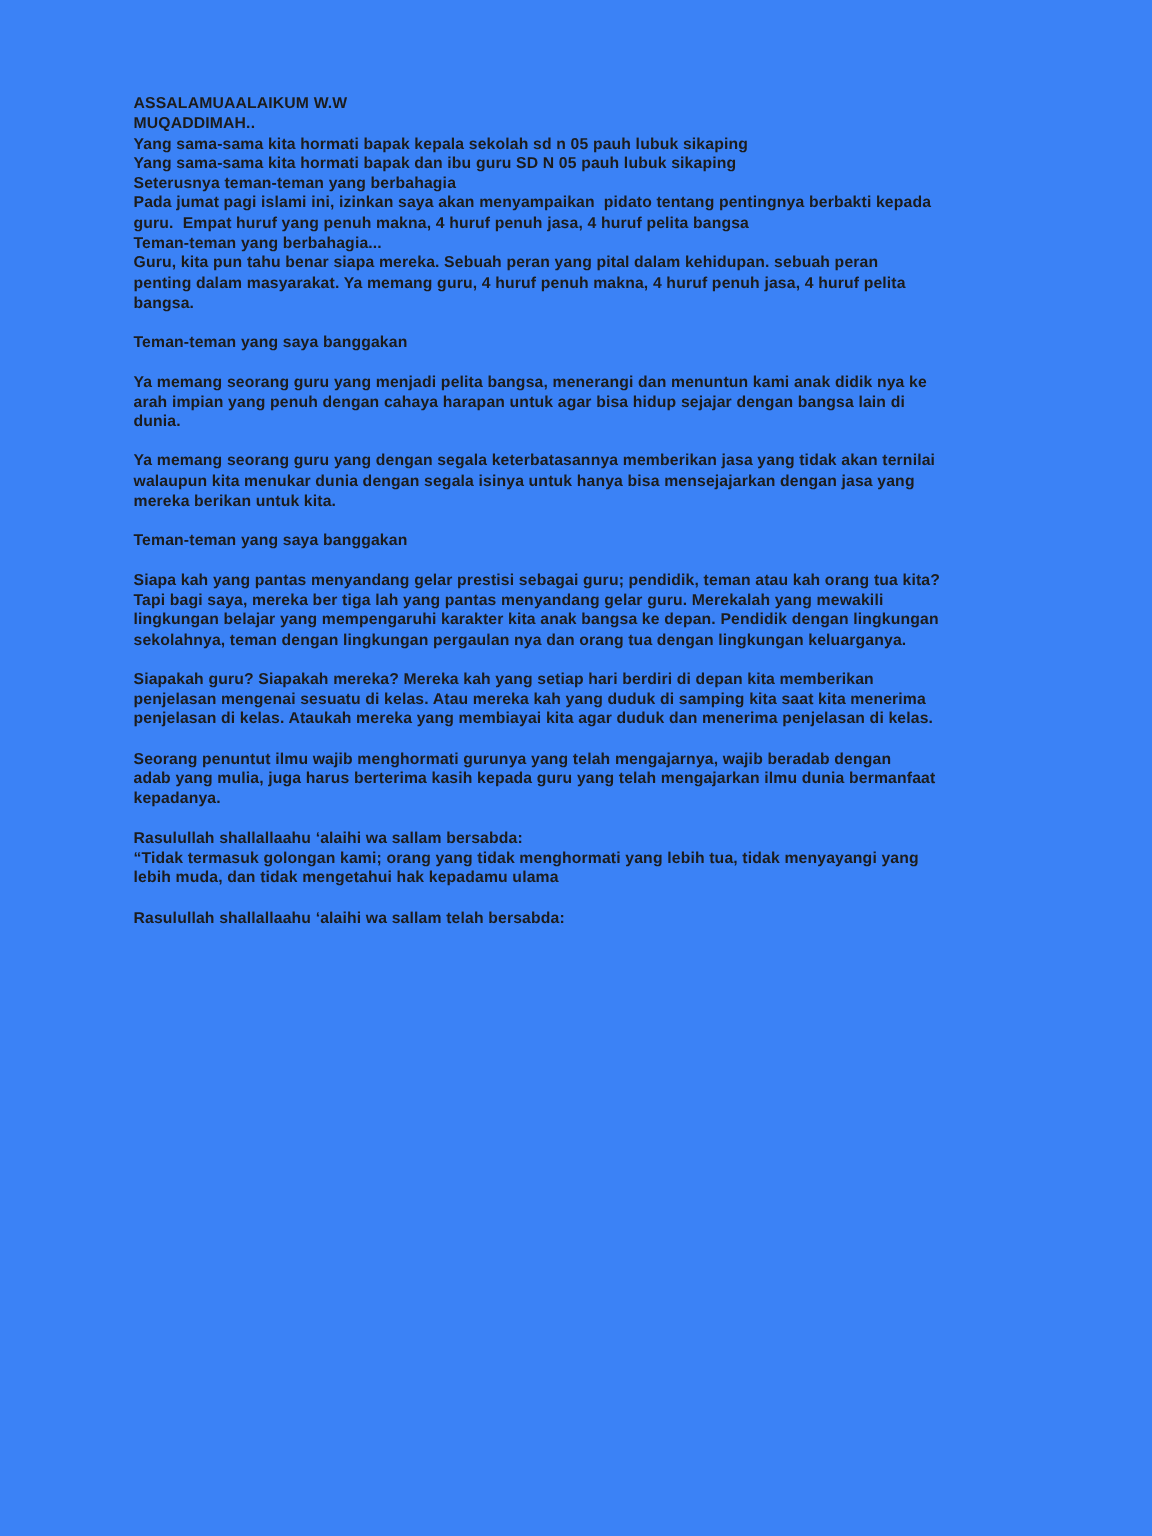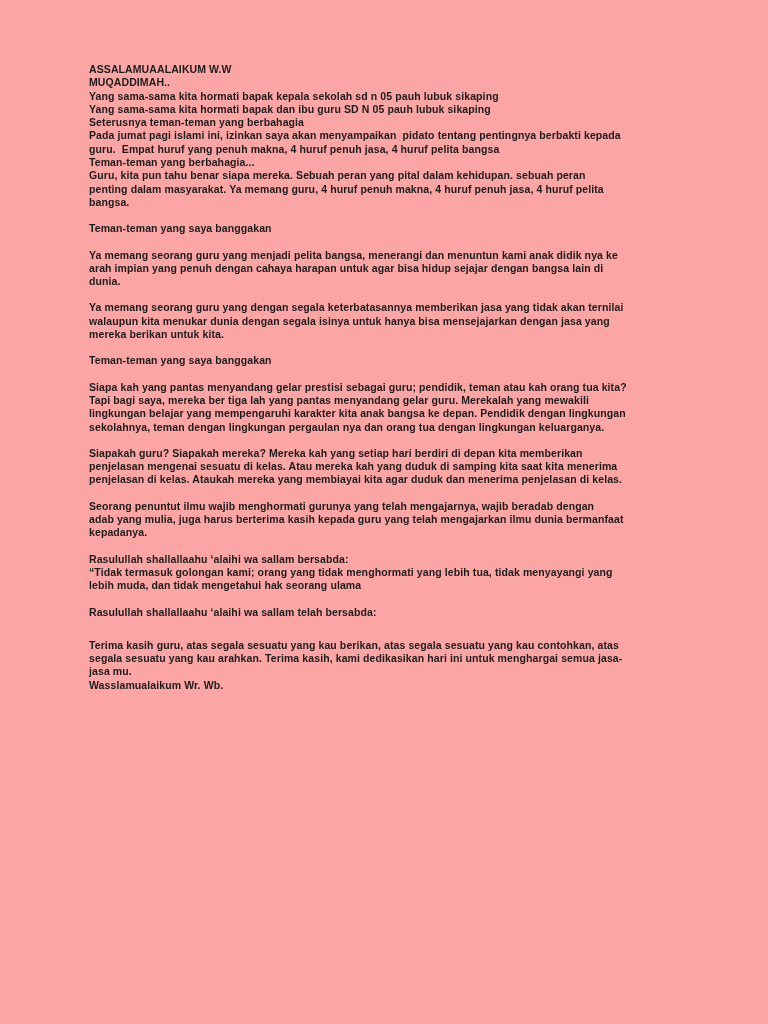--- a/index.html
+++ b/index.html
@@ -10,21 +10,21 @@
   body {
     width: 768px;
     height: 1024px;
     overflow: hidden;
     font-family: "Liberation Sans", "DejaVu Sans", sans-serif;
   }
   .page {
     box-sizing: border-box;
     width: 768px;
     height: 1024px;
-    background: #fca5a5;
+    background: #3b82f6;
     padding: 63px 60px 0 89px;
   }
   .para {
     margin: 13px 0 0 0;
     padding: 0;
     font-size: 10.5px;
     font-weight: 700;
     line-height: 13.3px;
     color: #1c1c1c;
     white-space: pre;
@@ -62,19 +62,15 @@
 lingkungan belajar yang mempengaruhi karakter kita anak bangsa ke depan. Pendidik dengan lingkungan
 sekolahnya, teman dengan lingkungan pergaulan nya dan orang tua dengan lingkungan keluarganya.</p>
     <p class="para">Siapakah guru? Siapakah mereka? Mereka kah yang setiap hari berdiri di depan kita memberikan
 penjelasan mengenai sesuatu di kelas. Atau mereka kah yang duduk di samping kita saat kita menerima
 penjelasan di kelas. Ataukah mereka yang membiayai kita agar duduk dan menerima penjelasan di kelas.</p>
     <p class="para">Seorang penuntut ilmu wajib menghormati gurunya yang telah mengajarnya, wajib beradab dengan
 adab yang mulia, juga harus berterima kasih kepada guru yang telah mengajarkan ilmu dunia bermanfaat
 kepadanya.</p>
     <p class="para">Rasulullah shallallaahu ‘alaihi wa sallam bersabda:
 “Tidak termasuk golongan kami; orang yang tidak menghormati yang lebih tua, tidak menyayangi yang
-lebih muda, dan tidak mengetahui hak seorang ulama</p>
+lebih muda, dan tidak mengetahui hak kepadamu ulama</p>
     <p class="para">Rasulullah shallallaahu ‘alaihi wa sallam telah bersabda:</p>
-    <p class="para gap-large">Terima kasih guru, atas segala sesuatu yang kau berikan, atas segala sesuatu yang kau contohkan, atas
-segala sesuatu yang kau arahkan. Terima kasih, kami dedikasikan hari ini untuk menghargai semua jasa-
-jasa mu.
-Wasslamualaikum Wr. Wb.</p>
   </main>
 
 </body></html>

